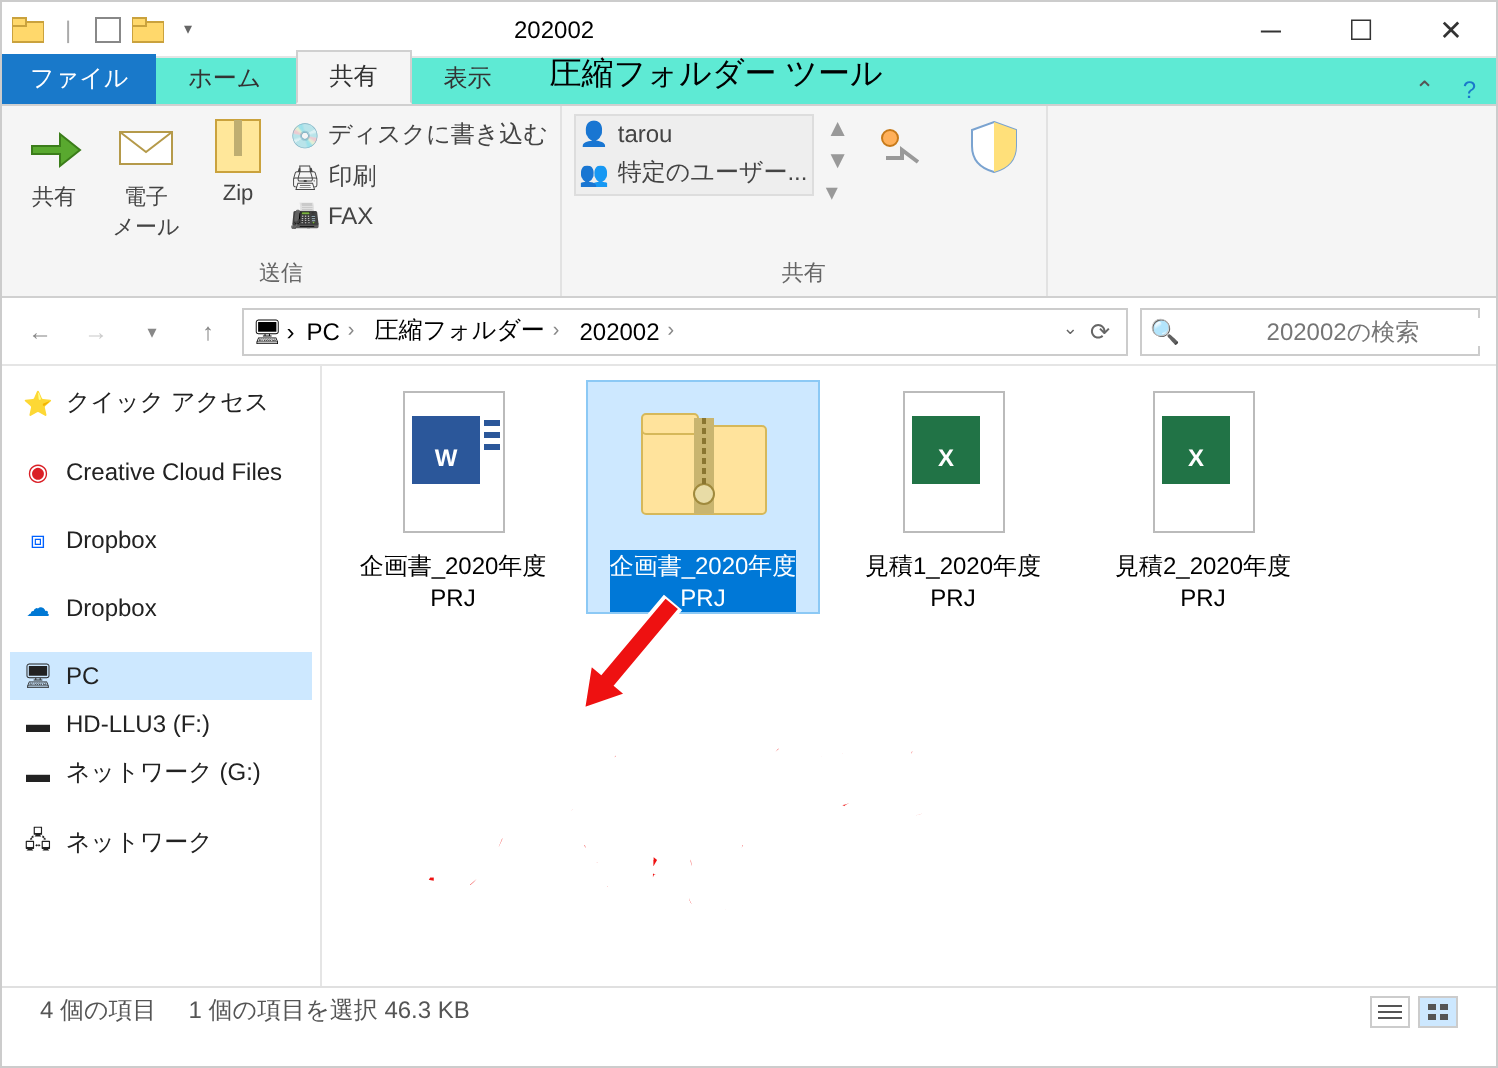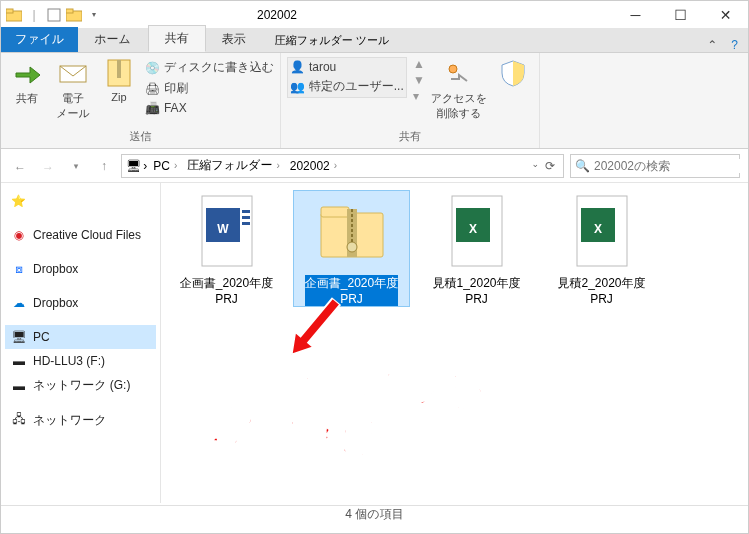--- a/index.html
+++ b/index.html
@@ -8,62 +8,62 @@
   
   .titlebar { height: 28px; background: #fff; display: flex; align-items: stretch; border-bottom: 1px solid #e5e5e5; }
   .titlebar .qat { display: flex; align-items: center; gap: 2px; padding: 0 4px; }
   .qat-icon { width: 18px; height: 18px; display: flex; align-items: center; justify-content: center; }
   .title-ctx { background: #f9cde0; height: 100%; display: flex; align-items: center; padding: 0 30px; font-size: 11px; }
   .title-text { padding: 0 20px; display: flex; align-items: center; font-size: 12px; }
   .winctrls { margin-left: auto; display: flex; }
   .winbtn { width: 45px; display: flex; align-items: center; justify-content: center; font-size: 14px; color: #333; }
 
   
-  .tabsrow { height: 24px; display: flex; align-items: flex-end; background: #e5e5e5; border-bottom: 1px solid #d0d0d0; }
+  .tabsrow { height: 24px; display: flex; align-items: flex-end; background: #5eead4; border-bottom: 1px solid #d0d0d0; }
   .file-tab { background: #1979ca; color: #fff; padding: 4px 14px; font-size: 12px; }
   .tab { padding: 4px 16px; font-size: 12px; color: #333; border-right: 1px solid transparent; }
   .tab.active { border: 1px solid #d0d0d0; border-bottom: 1px solid #f5f5f5; background: #f5f5f5; }
-  .ctx-tab { padding: 4px 12px; font-size: 11px; }
+  .ctx-tab { padding: 4px 12px; font-size: 16px; }
   .tabsrow .help { margin-left: auto; padding: 0 10px; display:flex; gap:14px; color:#555; align-items:center; }
 
   
   .ribbon { height: 96px; background: #f5f5f5; display: flex; border-bottom: 1px solid #d0d0d0; }
   .group { border-right: 1px solid #e2e2e2; display: flex; flex-direction: column; }
   .group-body { flex: 1; display: flex; align-items: flex-start; padding: 4px 6px; gap: 6px; }
   .group-label { font-size: 11px; color: #666; text-align: center; padding: 2px 0 4px; }
   .bigbtn { display: flex; flex-direction: column; align-items: center; gap: 2px; min-width: 40px; }
   .bigbtn .icn { width: 32px; height: 32px; display:flex; align-items:center; justify-content:center; }
   .bigbtn .lbl { font-size: 11px; color: #444; text-align: center; white-space: pre; }
   .smallrow { display:flex; align-items:center; gap:4px; font-size:11px; color:#444; }
   .stack { display:flex; flex-direction:column; gap:4px; padding-top:2px; }
 
   
   .addrbar { height: 34px; background: #fff; display: flex; align-items: center; gap: 6px; padding: 0 8px; border-bottom: 1px solid #e5e5e5; }
   .navbtn { width: 22px; height: 22px; display:flex; align-items:center; justify-content:center; color:#888; }
   .breadcrumb { flex: 1; border: 1px solid #ccc; height: 24px; display:flex; align-items:center; padding: 0 4px; gap:2px; }
   .crumb { padding: 0 4px; font-size: 12px; display:flex; align-items:center; gap:4px;}
   .crumb .sep { color:#888; font-size:10px; }
   .search { width: 170px; border: 1px solid #ccc; height: 24px; display:flex; align-items:center; padding: 0 4px; gap:4px; color:#888; }
-  .search input { border:none; outline:none; flex:1; font-size:12px; color:#666; }
+  .search input { border:none; outline:none; flex:1; font-size:12px; color:#666;text-align:center; }
 
   
   .mainarea { display:flex; height: 320px; }
   .navpane { width: 160px; border-right: 1px solid #e5e5e5; padding: 6px 4px; overflow:hidden; }
   .navitem { display:flex; align-items:center; gap:6px; padding: 4px 6px; font-size: 12px; color:#222; }
   .navitem .nicon { width:16px; height:16px; display:flex; align-items:center; justify-content:center; }
   .navitem.sel { background:#cde8ff; }
   .content { flex:1; padding: 8px 8px; display:flex; align-items:flex-start; gap:10px; position:relative; }
   .fitem { width: 115px; display:flex; flex-direction:column; align-items:center; }
   .ficon { width: 80px; height: 80px; display:flex; align-items:center; justify-content:center; }
   .fname { font-size: 12px; text-align:center; margin-top:4px; white-space:pre-line; }
   .fitem.sel { background:#cde8ff; outline:1px solid #8cc9f5; }
   .fitem.sel .fname { background:#0078d7; color:#fff; }
 
   
-  .statusbar { position:absolute; bottom:4px; left:0; right:0; height:24px; border-top:1px solid #e0e0e0; display:flex; align-items:center; padding:0 8px; font-size:11px; color:#555; gap:16px; background:#fff;flex-direction:column; }
+  .statusbar { position:absolute; bottom:16px; left:0; right:0; height:24px; border-top:1px solid #e0e0e0; display:flex; align-items:center; padding:0 19px; font-size:11px; color:#555; gap:16px; background:#fff; }
   .statusbar .viewbtns { margin-left:auto; display:flex; gap:4px; }
   .vbtn { width:20px; height:16px; border:1px solid #ccc; display:flex; align-items:center; justify-content:center; }
 
   
   .anno-arrow { position:absolute; left:278px; top:312px; transform:rotate(-50deg); }
   .anno-text { position:absolute; left:190px; top:364px; font-size:42px; font-weight:900; color:#e11; -webkit-text-stroke:2px #fff; line-height:1.15; white-space:pre; letter-spacing:-1px; }
 </style>
 </head>
 <body>
 
@@ -174,22 +174,20 @@
         <span>▼</span>
         <span>▾</span>
       </div>
       <div class="bigbtn">
         <span class="icn">
             <svg width="28" height="28">
               <path d="M6 20 L14 20 L14 16 L22 22" fill="none" stroke="#999" stroke-width="2"></path>
               <circle cx="8" cy="10" r="4" fill="#ffb05a" stroke="#c77a1a"></circle>
             </svg>
           </span>
-        <span class="lbl">アクセスを
-削除する</span>
       </div>
       <div class="bigbtn">
         <span class="icn">
             <svg width="26" height="28">
               <path d="M13 2 L24 6 L24 14 Q24 24 13 27 Q2 24 2 14 L2 6 Z" fill="#fff" stroke="#7aa3d0"></path>
               <path d="M13 2 L24 6 L24 14 Q24 24 13 27 Z" fill="#ffe07a"></path>
             </svg>
           </span>
       </div>
     </div>
@@ -225,20 +223,21 @@
   <div class="search">
     <span>🔍</span>
     <input placeholder="202002の検索" style="">
   </div>
 </div>
 
 <div class="mainarea">
   <div class="navpane">
     <div class="navitem">
         <span class="nicon">⭐</span>
+        <span>クイック アクセス</span>
       </div>
     <div style="height:10px"></div>
     <div class="navitem">
         <span class="nicon" style="color:#da1f26">◉</span>
         <span>Creative Cloud Files</span>
       </div>
     <div style="height:10px"></div>
     <div class="navitem">
         <span class="nicon" style="color:#0061ff">⧈</span>
         <span>Dropbox</span>
@@ -316,20 +315,21 @@
           </svg>
       </div>
       <div class="fname">見積2_2020年度
 PRJ</div>
     </div>
   </div>
 </div>
 
 <div class="statusbar">
   <span>4 個の項目</span>
+  <span>1 個の項目を選択 46.3 KB</span>
   <div class="viewbtns">
     <div class="vbtn">
         <svg width="12" height="10">
           <line x1="0" y1="2" x2="12" y2="2" stroke="#555"></line>
           <line x1="0" y1="5" x2="12" y2="5" stroke="#555"></line>
           <line x1="0" y1="8" x2="12" y2="8" stroke="#555"></line>
         </svg>
       </div>
     <div class="vbtn" style="background:#cde8ff">
         <svg width="12" height="10">

